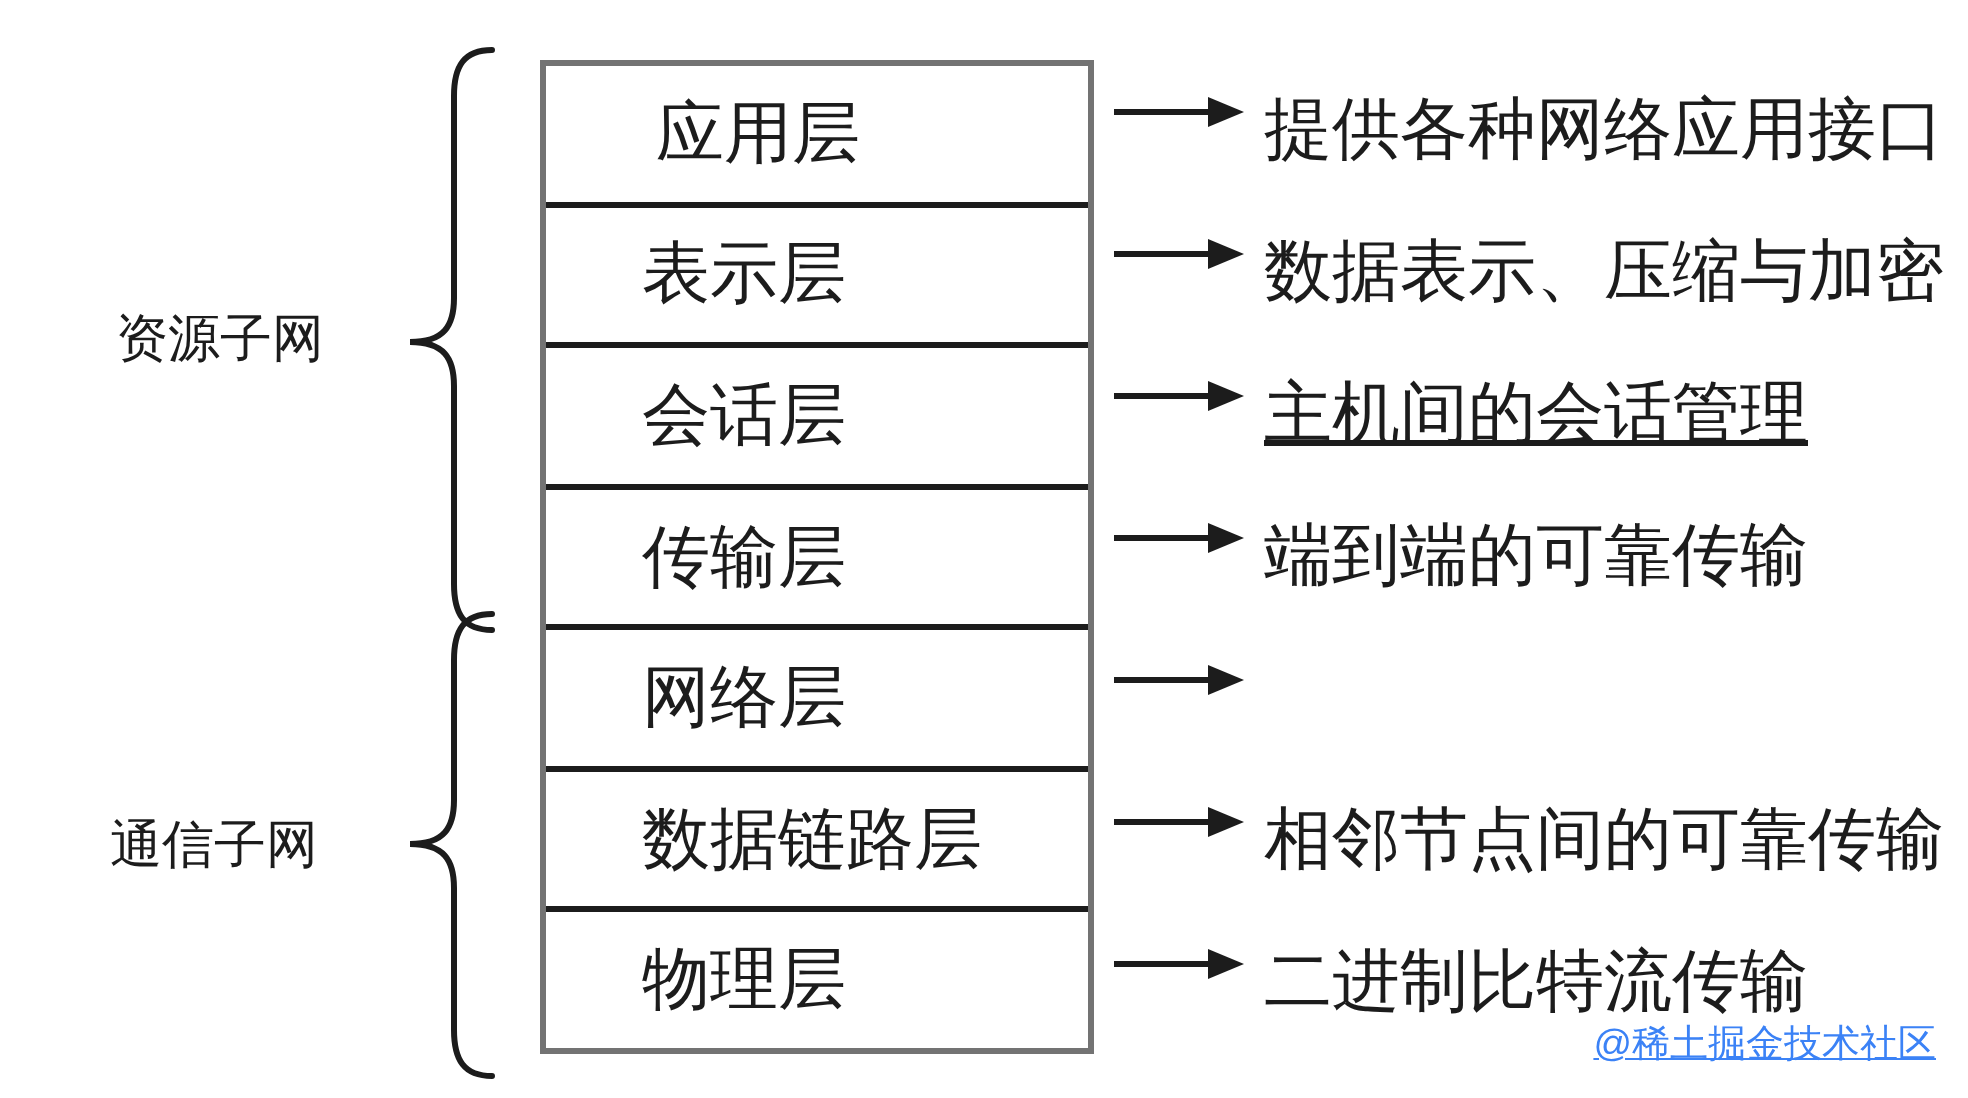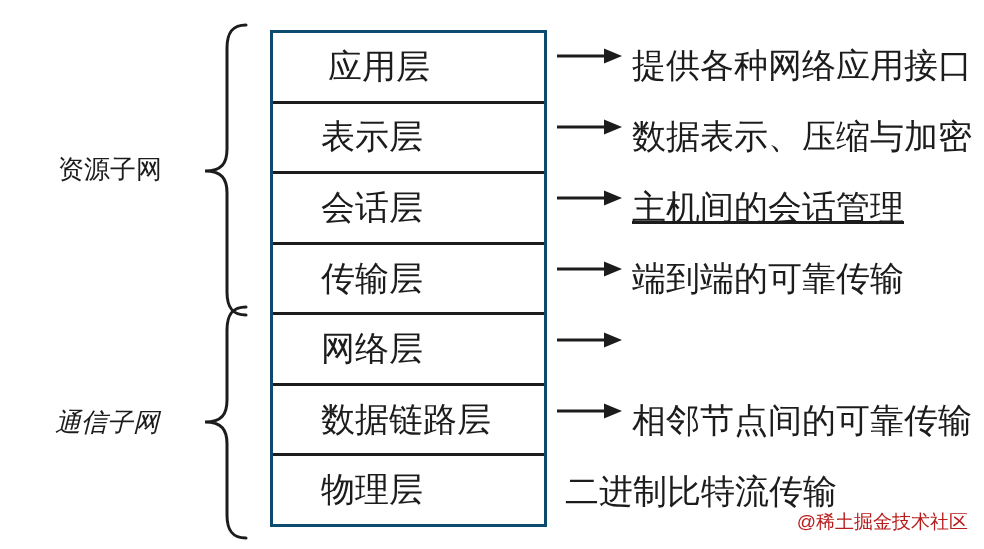--- a/index.html
+++ b/index.html
@@ -11,21 +11,21 @@
     font-family: "Liberation Serif", serif;
     color: #1c1c1c;
     overflow: hidden;
   }
   .layer-box {
     position: absolute;
     left: 270px;
     top: 30px;
     width: 277px;
     height: 497px;
-    border: 3px solid #0c4a6e;
+    border: 3px solid #737373;
     box-sizing: border-box;
     display: flex;
     flex-direction: column;
     background: #ffffff;
   }
   .layer-row {
     flex: 1;
     display: flex;
     align-items: center;
     padding-left: 55px;
@@ -54,32 +54,33 @@
     line-height: 42px;
     height: 42px;
     white-space: nowrap;
   }
   .brace { position: absolute; }
   .watermark {
     position: absolute;
     right: 16px;
     top: 509px;
     font-size: 19px;
-    color: #b91c1c;
+    color: #3b82f6;
     font-family: "Liberation Sans", sans-serif;
     white-space: nowrap;
+    text-decoration: underline;
   }
 </style>
 </head>
 <body>
 
 <div class="canvas">
 
   <div class="group-label" style="left:58px; top:149px;">资源子网</div>
-  <div class="group-label" style="left:55px; top:402px;font-style:italic;">通信子网</div>
+  <div class="group-label" style="left:55px; top:402px;">通信子网</div>
 
   <svg class="brace" style="left:199px; top:22px;" width="50" height="296" viewBox="0 0 50 296">
     <path d="M47,3 C33,3 28,11 28,26 L28,127 C28,141 23,149 6,149 C23,149 28,157 28,171 L28,270 C28,285 33,293 47,293" fill="none" stroke="#1c1c1c" stroke-width="3" stroke-linecap="round"></path>
   </svg>
   <svg class="brace" style="left:199px; top:304px;" width="50" height="240" viewBox="0 0 50 240">
     <path d="M47,3 C33,3 28,11 28,26 L28,96 C28,110 23,118 6,118 C23,118 28,126 28,140 L28,211 C28,226 33,234 47,234" fill="none" stroke="#1c1c1c" stroke-width="3" stroke-linecap="round"></path>
   </svg>
 
   <div class="layer-box">
       <div class="layer-row">
@@ -140,21 +141,21 @@
           <polygon points="48,2.5 66,10 48,17.5" fill="#1c1c1c"></polygon>
         </svg>
       </div>
       <div class="desc-row" style="top: 400.5px;">
         <svg width="67" height="20" viewBox="0 0 67 20">
           <line x1="1" y1="10" x2="50" y2="10" stroke="#1c1c1c" stroke-width="3"></line>
           <polygon points="48,2.5 66,10 48,17.5" fill="#1c1c1c"></polygon>
         </svg>
         <span class="desc-text">相邻节点间的可靠传输</span>
       </div>
-      <div class="desc-row" style="top: 471.5px; flex-direction: column;">
+      <div class="desc-row" style="top: 471.5px;">
         <svg width="67" height="20" viewBox="0 0 67 20">
           <line x1="1" y1="10" x2="50" y2="10" stroke="#1c1c1c" stroke-width="3"></line>
           <polygon points="48,2.5 66,10 48,17.5" fill="#1c1c1c"></polygon>
         </svg>
         <span class="desc-text">二进制比特流传输</span>
       </div>
     </div>
 
   <div class="watermark">@稀土掘金技术社区</div>
 </div>

